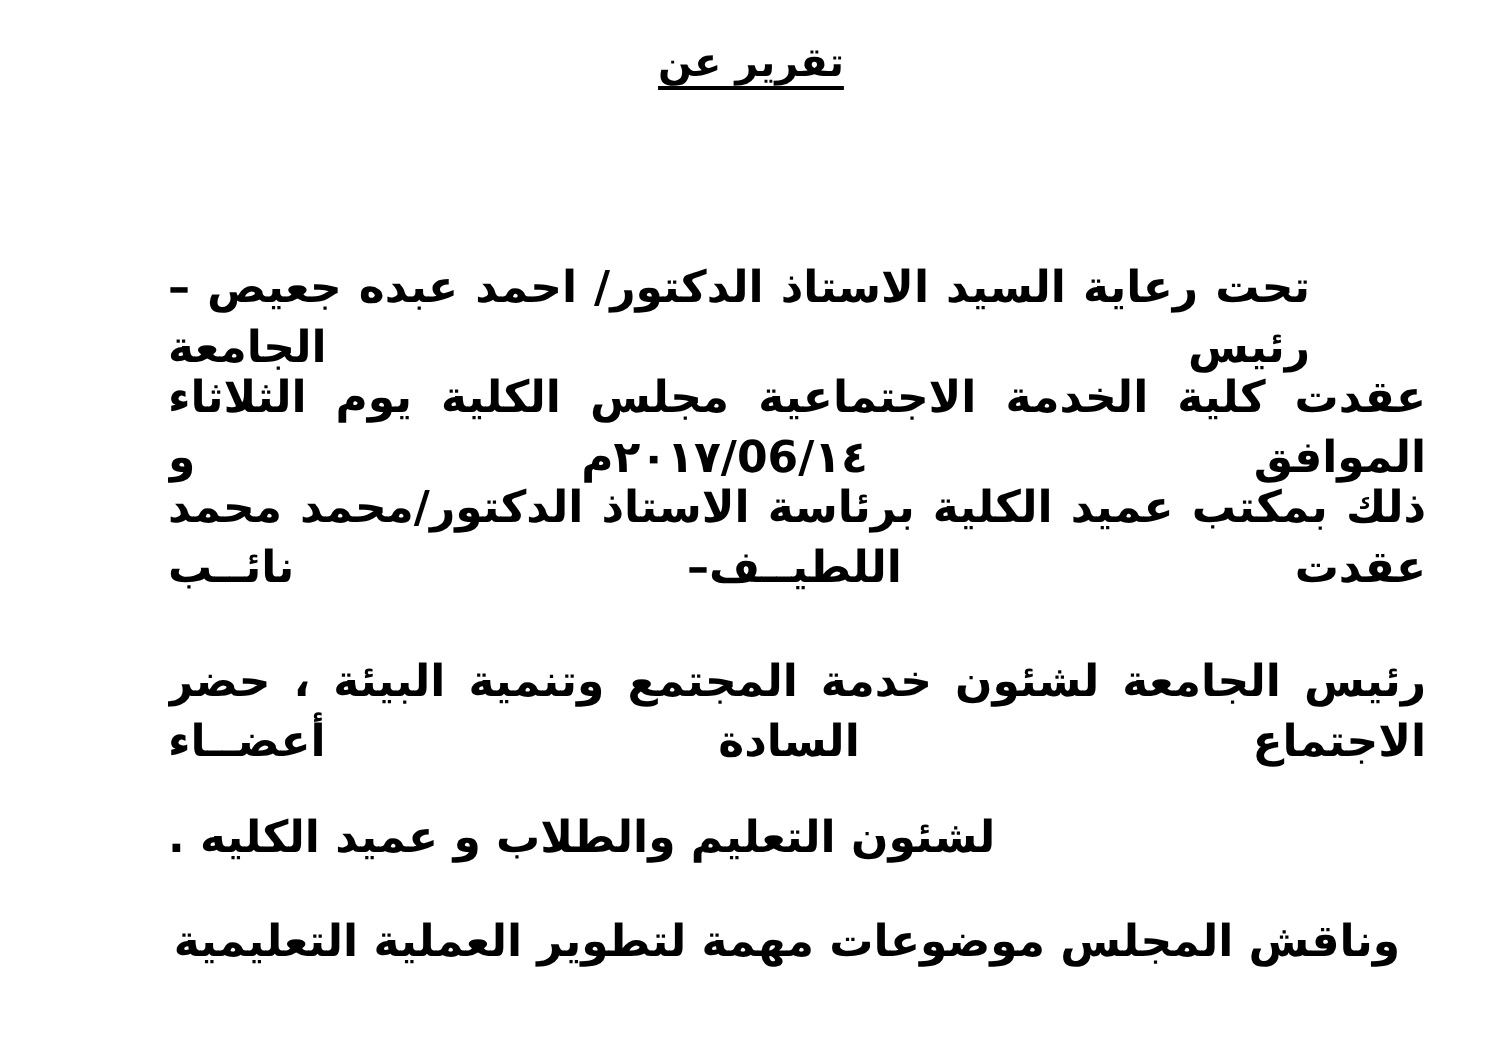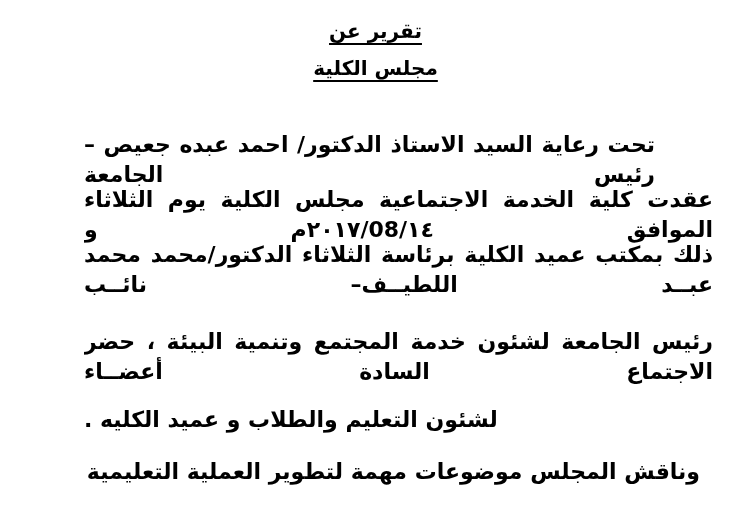--- a/index.html
+++ b/index.html
@@ -50,29 +50,26 @@
 </style>
 </head>
 <body>
 
 <div class="page">
 
   <div class="title-line" style="top:16px;">
     <span class="u">تقرير عن</span>
   </div>
 
-  <div class="title-line" style="top:53px;">
-    <span class="u">مجلس الكلية</span>
-  </div>
 
   <div class="bline just" style="top:130px; right:96px; left:84px;">تحت رعاية السيد الاستاذ الدكتور/ احمد عبده جعيص – رئيس الجامعة</div>
 
-  <div class="bline just" style="top:185px; right:38px; left:84px;">عقدت كلية الخدمة الاجتماعية مجلس الكلية يوم الثلاثاء الموافق  ٢٠١٧/08/١٤م و</div>
+  <div class="bline just" style="top:185px; right:38px; left:84px;">عقدت كلية الخدمة الاجتماعية مجلس الكلية يوم الثلاثاء الموافق  ٢٠١٧/06/١٤م و</div>
 
-  <div class="bline just" style="top:240px; right:38px; left:84px;">ذلك بمكتب عميد الكلية  برئاسة الثلاثاء الدكتور/محمد محمد عبــد اللطيــف– نائــب</div>
+  <div class="bline just" style="top:240px; right:38px; left:84px;">ذلك بمكتب عميد الكلية  برئاسة الاستاذ الدكتور/محمد محمد عقدت اللطيــف– نائــب</div>
 
   <div class="bline just" style="top:295px; right:38px; left:84px;margin-top:32px;">رئيس الجامعة لشئون خدمة المجتمع وتنمية البيئة ، حضر الاجتماع السادة أعضــاء</div>
 
 
   <div class="bline ralign" style="top:405px; right:38px; left:84px;">لشئون التعليم والطلاب و عميد الكليه  .</div>
 
   <div class="bline ralign" style="top:457px; right:51px; left:84px;">وناقش المجلس موضوعات مهمة لتطوير العملية التعليمية .</div>
 
 </div>
 

